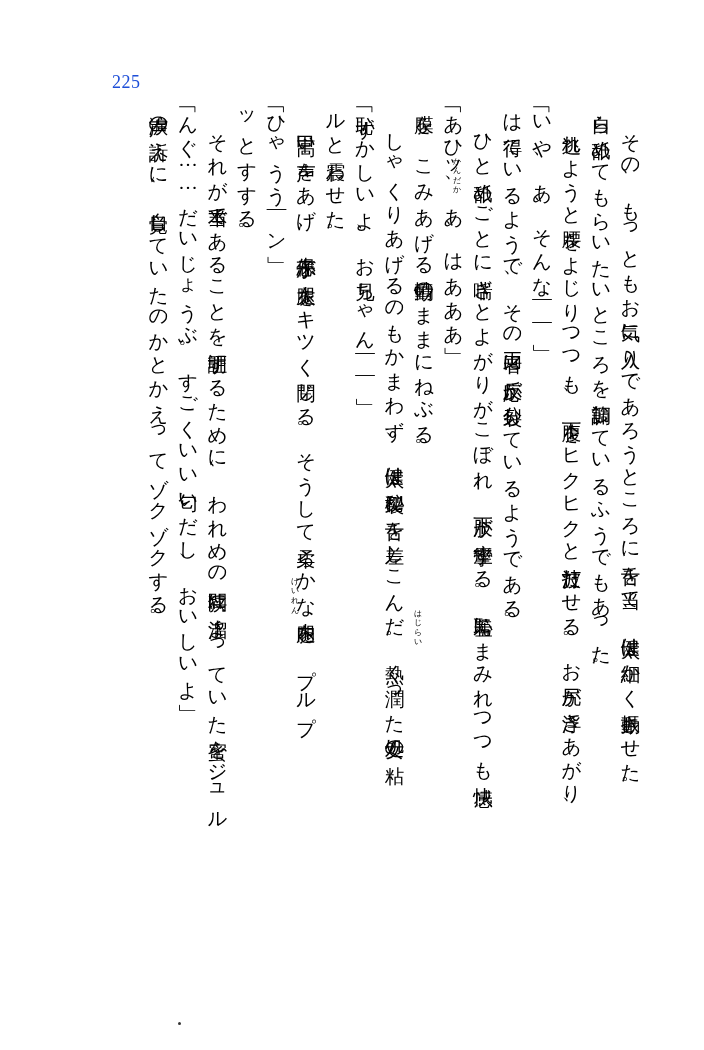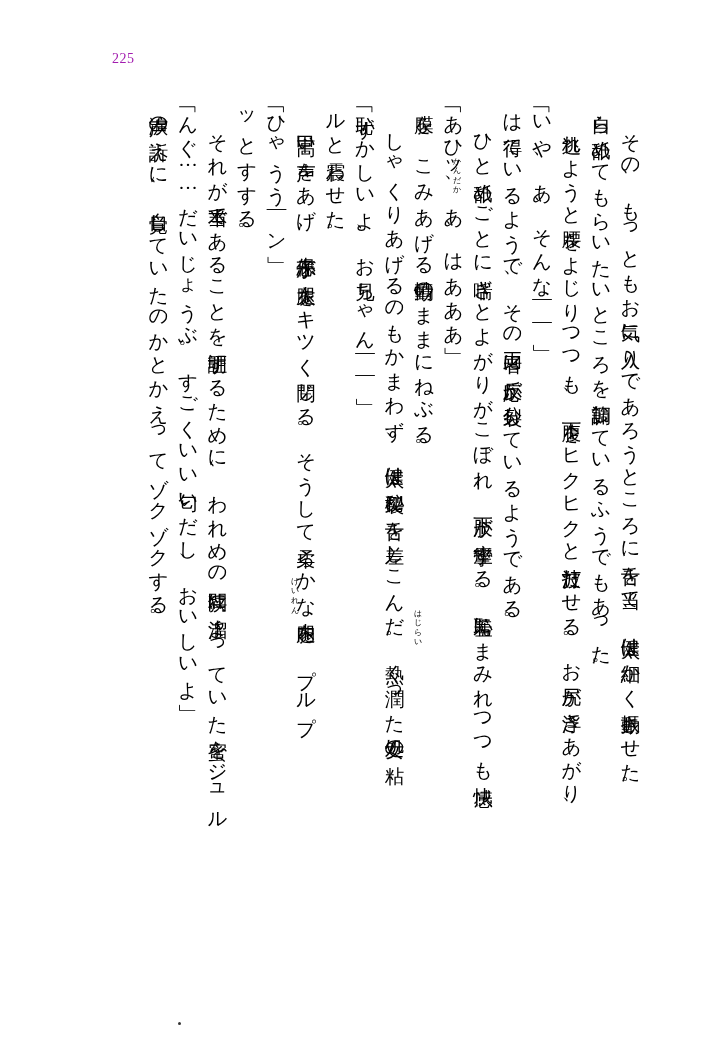--- a/index.html
+++ b/index.html
@@ -18,24 +18,24 @@
 
   .page {
     position: absolute;
     inset: 0;
     background: #ffffff;
   }
 
   .page-number {
     position: absolute;
     left: 112px;
-    top: 51px;
-    font-size: 14px;
+    top: 72px;
+    font-size: 18px;
     font-family: "Liberation Serif", serif;
-    color: #a21caf;
+    color: #1d4ed8;
     letter-spacing: 0.5px;
   }
 
   
   .text-block {
     position: absolute;
     top: 100px;
     right: 64px;
     height: 830px;
     display: flex;

